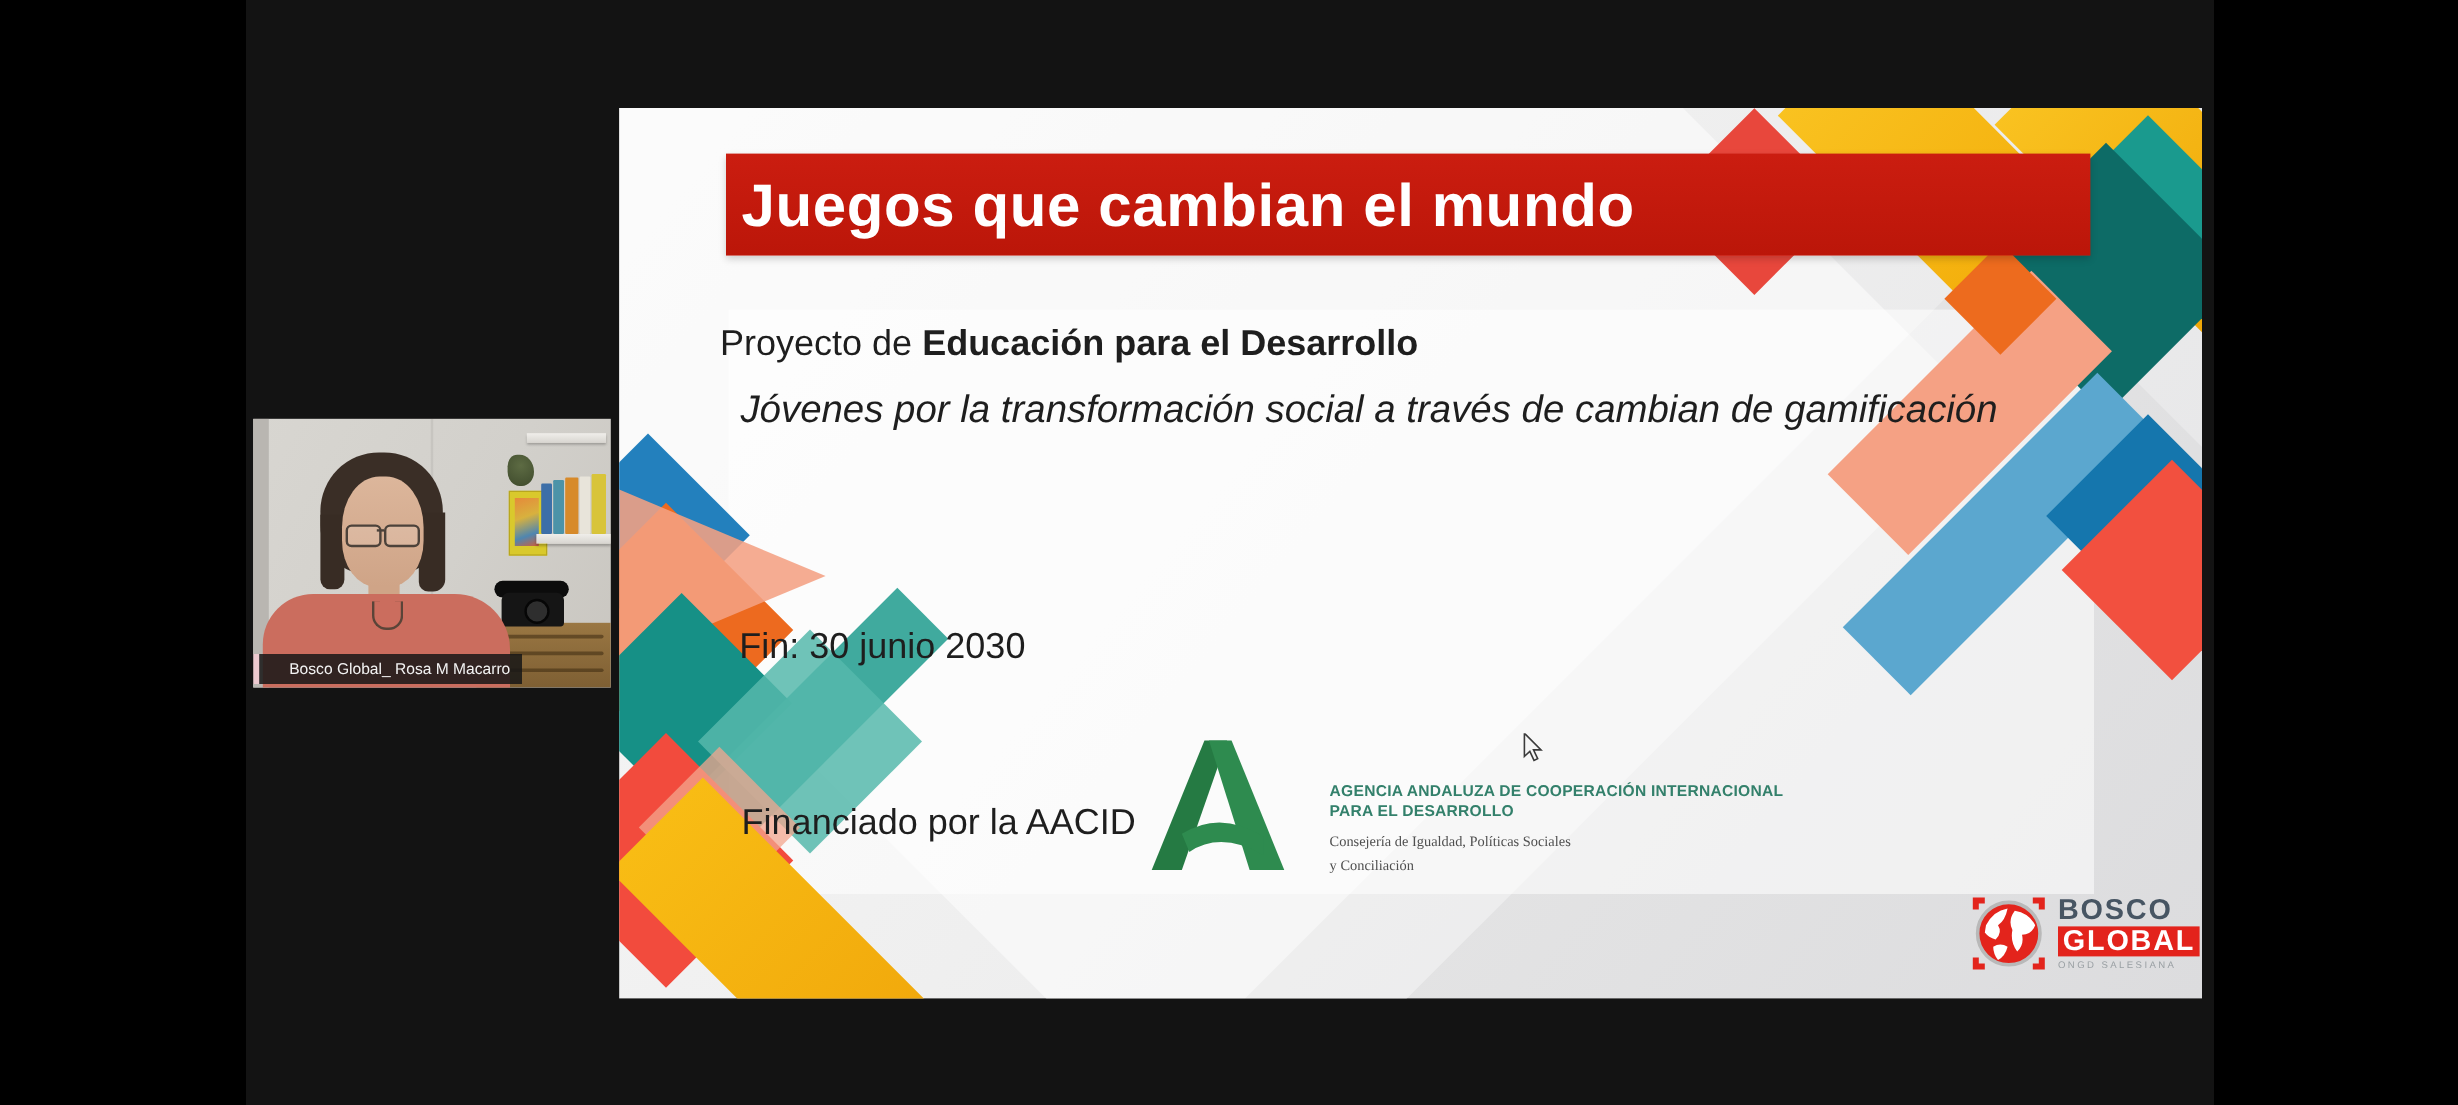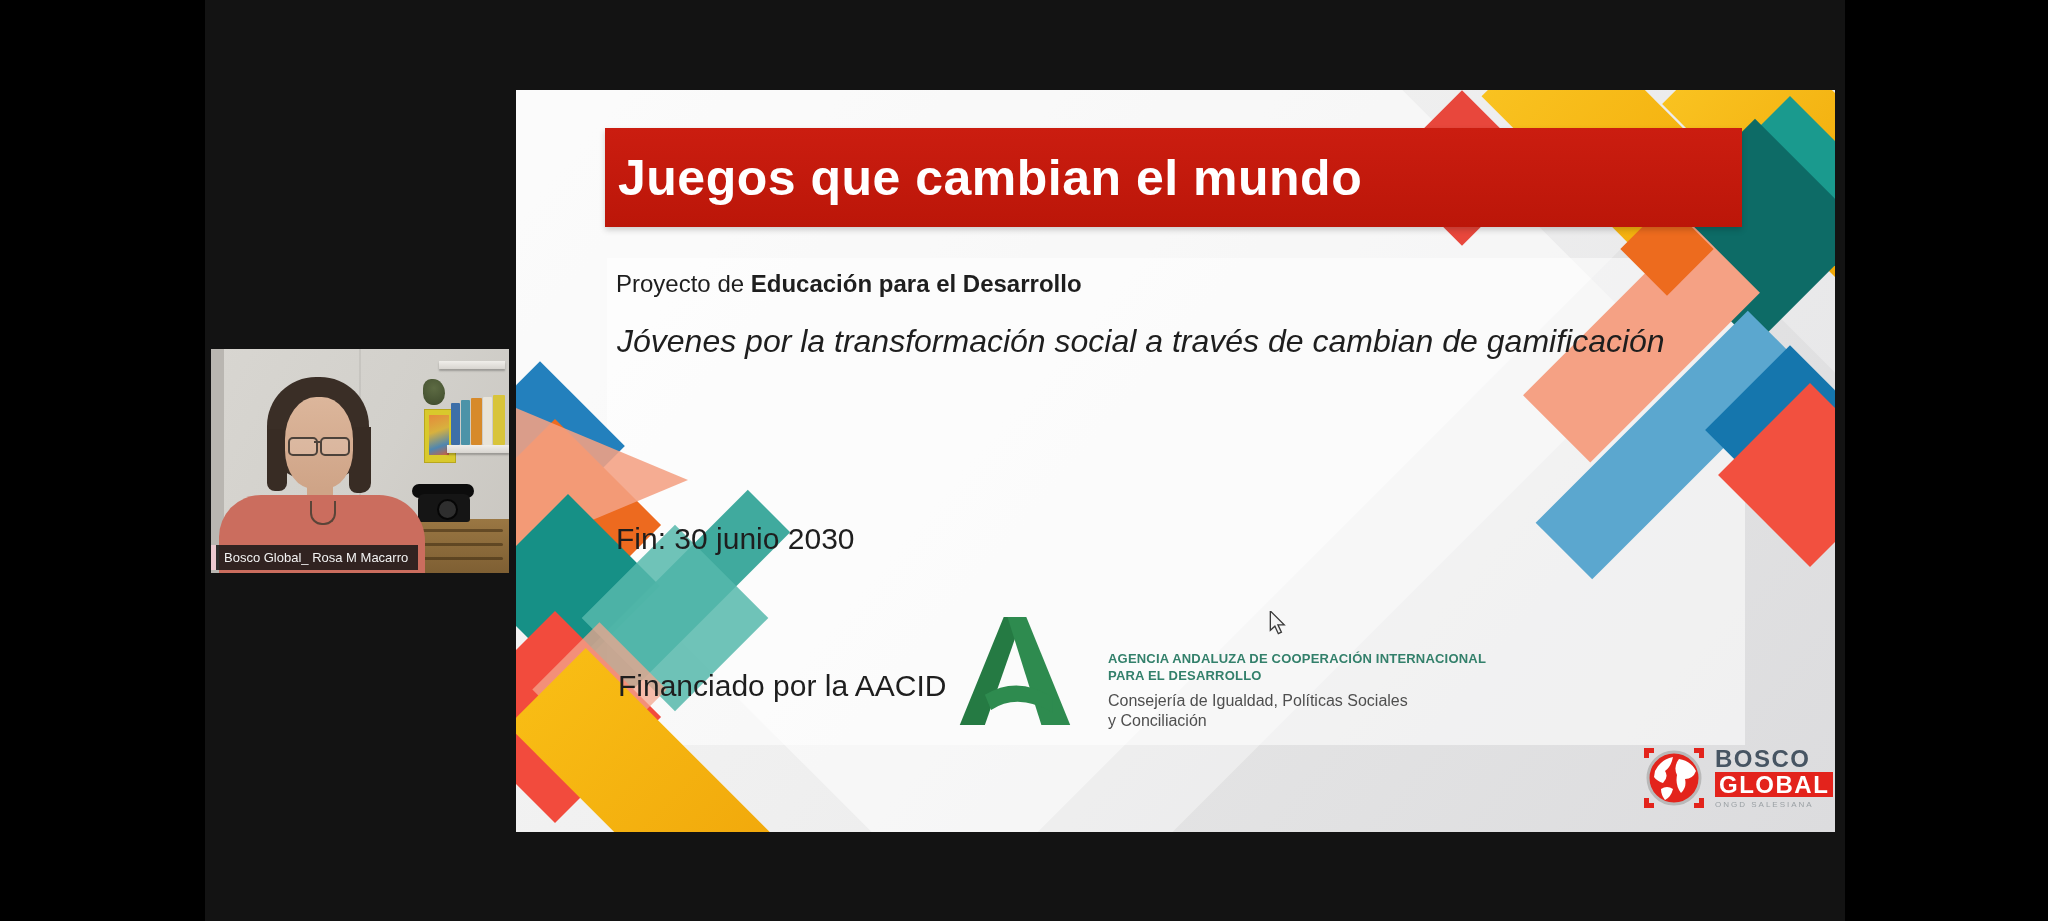--- a/index.html
+++ b/index.html
@@ -27,45 +27,45 @@
   .hair-side-l{left:56px;top:80px;width:20px;height:62px;background:#382c24;border-radius:0 0 8px 8px;}
   .hair-side-r{left:138px;top:78px;width:22px;height:66px;background:#382c24;border-radius:0 0 10px 8px;}
   .face{left:74px;top:48px;width:68px;height:92px;background:linear-gradient(#dcb69b,#cfa487);border-radius:46% 46% 42% 42%;}
   .glasses{left:77px;top:88px;width:62px;height:15px;}
   .lens{position:absolute;top:0;width:26px;height:15px;border:2px solid #4c423a;border-radius:5px;background:rgba(255,255,255,.14);}
   .neck{left:96px;top:130px;width:26px;height:24px;background:#cfa487;}
   .shirt{left:8px;top:146px;width:206px;height:80px;background:#cb6d5e;border-radius:42px 46px 0 0;}
   .necklace{left:99px;top:152px;width:22px;height:22px;border:2px solid #5a4438;border-top:none;border-radius:0 0 12px 12px;background:transparent;}
   #name-badge{left:0;top:196px;height:25px;background:rgba(22,22,22,.85);display:flex;align-items:center;}
   #name-badge .accent{width:5px;height:25px;background:#ecc9cf;}
-  #name-badge .label{color:#f3f3f3;font-size:13px;padding:0 10px 0 8px;white-space:nowrap;}
+  #name-badge .label{color:#f3f3f3;font-size:13px;padding:0 10px 0 25px;white-space:nowrap;}
   
   #slide{left:516px;top:90px;width:1319px;height:742px;overflow:hidden;
          background:linear-gradient(130deg,#f7f7f7 0%,#efefef 45%,#e4e4e6 100%);}
   .facet1{left:-200px;top:-300px;width:1200px;height:900px;background:rgba(255,255,255,.5);transform:rotate(45deg);}
   .facet2{left:700px;top:300px;width:900px;height:900px;background:rgba(0,0,0,.03);transform:rotate(45deg);}
   #inner-panel{left:91px;top:168px;width:1138px;height:487px;background:rgba(255,255,255,.55);z-index:1;}
   .decor{position:absolute;z-index:2;}
   .rot45{transform:rotate(45deg);}
   .rotm45{transform:rotate(-45deg);}
-  #banner{left:89px;top:38px;width:1137px;height:99px;z-index:4;
+  #banner{left:89px;top:38px;width:1137px;height:85px;z-index:4;
           background:linear-gradient(180deg,#cb1d10,#bb1609);
           box-shadow:0 3px 6px rgba(0,0,0,.18);display:flex;align-items:center;}
   #banner .title{color:#fff;font-size:50px;font-weight:bold;padding-left:13px;letter-spacing:.5px;white-space:nowrap;}
   .slide-text{position:absolute;z-index:3;color:#1e1e1e;white-space:nowrap;}
-  #line-proyecto{left:100px;top:180px;font-size:24px;}
+  #line-proyecto{left:84px;top:180px;font-size:30px;}
   #line-proyecto b{font-weight:bold;}
   #line-subtitle{left:101px;top:233px;font-size:32px;font-style:italic;font-weight:500;}
   #line-inicio{left:100px;top:366px;font-size:30px;}
   #line-fin{left:100px;top:432px;font-size:30px;}
   #line-financiado{left:102px;top:579px;font-size:30px;}
   #aacid-logo{left:436px;top:522px;z-index:3;}
   #aacid-text{left:592px;top:560px;z-index:3;}
   #aacid-text .green{color:#33806b;font-size:13px;font-weight:bold;letter-spacing:.2px;line-height:17px;white-space:nowrap;}
-  #aacid-text .gray{color:#4f4f4f;font-size:16px;line-height:20px;margin-top:7px;white-space:nowrap;}
+  #aacid-text .gray{color:#4f4f4f;font-size:12px;line-height:20px;margin-top:7px;white-space:nowrap;font-family:Liberation Serif, serif;}
   
   #bosco{left:1125px;top:655px;z-index:3;display:flex;align-items:flex-start;}
   #bosco-text{margin-left:8px;margin-top:2px;}
   .bosco-line1{color:#475563;font-size:24px;font-weight:bold;letter-spacing:1.5px;line-height:24px;}
   .bosco-line2{background:#e3231c;color:#fff;font-size:24px;font-weight:bold;letter-spacing:1.5px;
                line-height:25px;padding:0 4px;display:inline-block;margin-top:1px;}
   .bosco-line3{color:#9aa0a4;font-size:8px;letter-spacing:2px;margin-top:3px;}
   #cursor{left:1268px;top:611px;z-index:9;}
 </style>
 </head>

